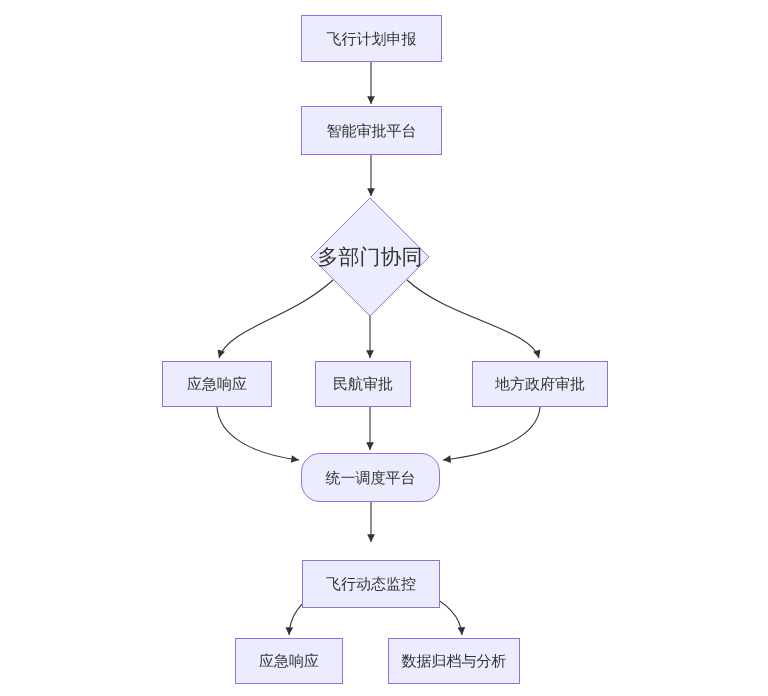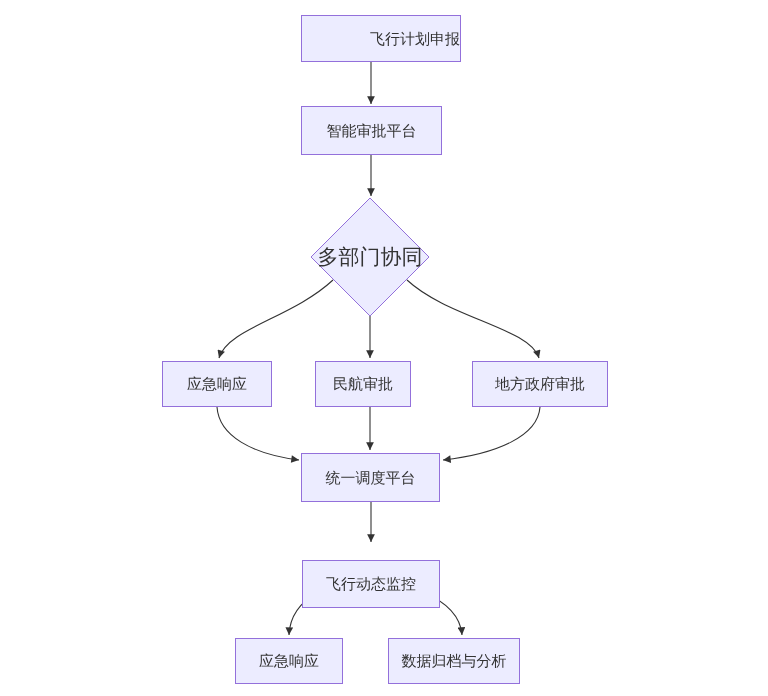--- a/index.html
+++ b/index.html
@@ -74,21 +74,21 @@
     <path class="edge-path" d="M540,407 C538,436 497,454 443,460" marker-end="url(#arrowhead)"></path>
 
     <path class="edge-path" d="M371,502 L371,542" marker-end="url(#arrowhead)"></path>
 
     <path class="edge-path" d="M318,592 Q290,608 289,635" marker-end="url(#arrowhead)"></path>
     <path class="edge-path" d="M423,592 Q460,608 462,635" marker-end="url(#arrowhead)"></path>
 
     <polygon class="diamond-shape" points="370,198 429,257 370,316 311,257"></polygon>
   </svg>
 
-  <div class="node" style="left:301px; top:15px; width:160px; height:47px;justify-content:flex-end;">
+  <div class="node" style="left:301px; top:15px; width:141px; height:47px;">
     <span>飞行计划申报</span>
   </div>
 
   <div class="node" style="left:301px; top:106px; width:141px; height:49px;">
     <span>智能审批平台</span>
   </div>
 
   <div class="diamond-label" style="left:311px; top:198px; width:118px; height:118px;">
     <span>多部门协同</span>
   </div>
@@ -98,21 +98,21 @@
   </div>
 
   <div class="node" style="left:315px; top:361px; width:96px; height:46px;">
     <span>民航审批</span>
   </div>
 
   <div class="node" style="left:472px; top:361px; width:136px; height:46px;">
     <span>地方政府审批</span>
   </div>
 
-  <div class="node" style="left:301px; top:453px; width:139px; height:49px;">
+  <div class="node" style="left:301px; top:453px; width:139px; height:49px;border-radius:19px;">
     <span>统一调度平台</span>
   </div>
 
   <div class="node" style="left:302px; top:560px; width:138px; height:48px;">
     <span>飞行动态监控</span>
   </div>
 
   <div class="node" style="left:235px; top:638px; width:108px; height:46px;">
     <span>应急响应</span>
   </div>

